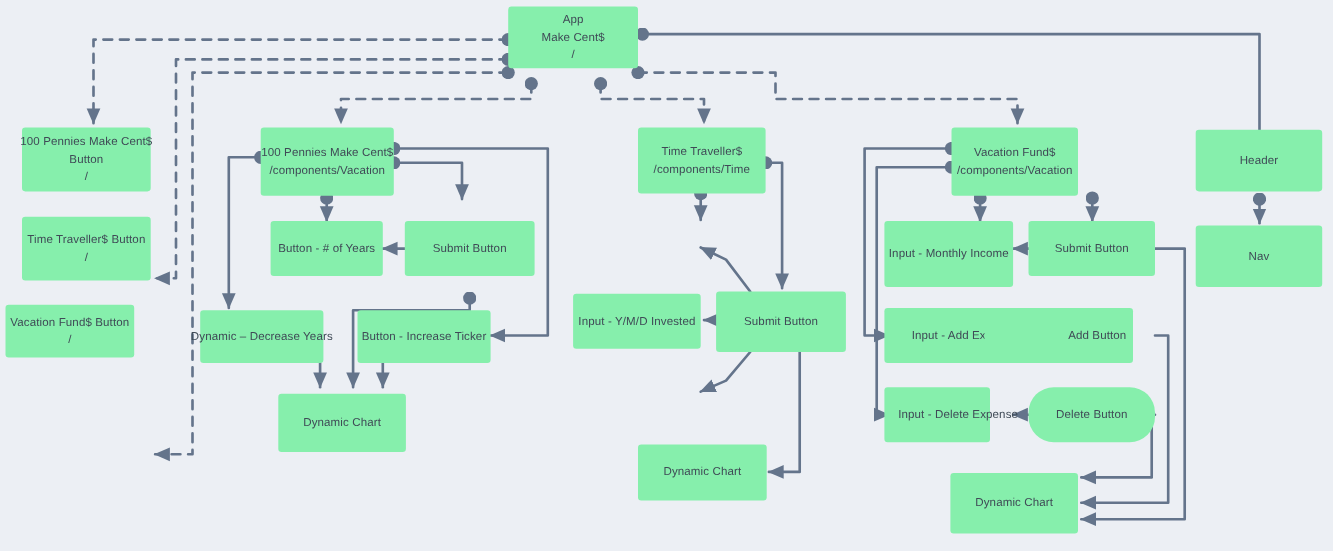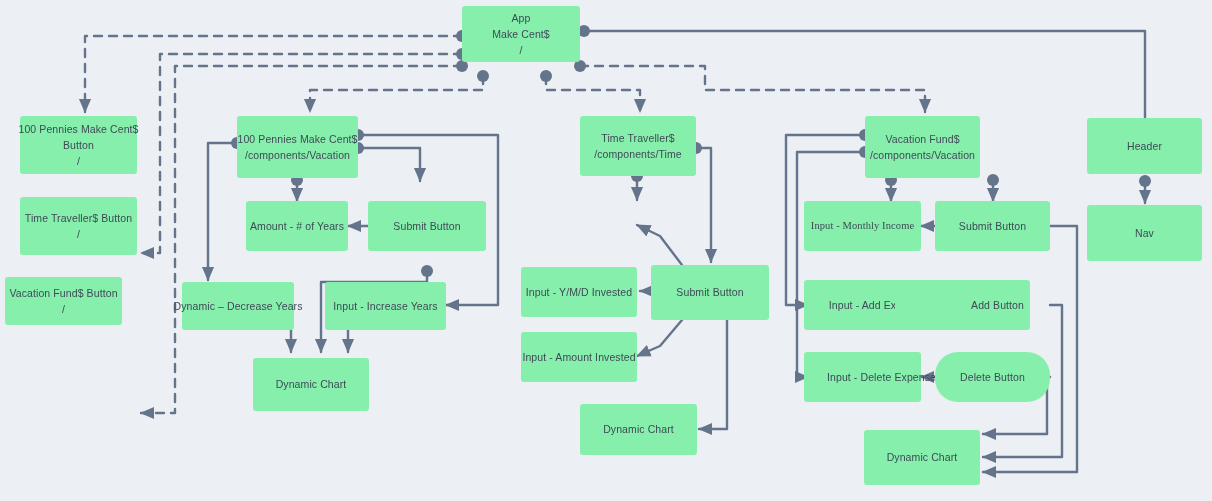--- a/index.html
+++ b/index.html
@@ -140,87 +140,84 @@
   </div>
 
   <div class="node" style="left:237px; top:116px; width:121px; height:62px;">
     <div>
       <span class="line">100 Pennies Make Cent$</span>
       <span class="line">/components/Vacation</span>
     </div>
   </div>
 
   <div class="node" style="left:246px; top:201px; width:102px; height:50px;">
-    <span class="line">Amount - # of Years</span>
+    <span class="line">Button - # of Years</span>
   </div>
 
   <div class="node" style="left:368px; top:201px; width:118px; height:50px;">
     <span class="line">Submit Button</span>
   </div>
 
   <div class="node" style="left:182px; top:282px; width:112px; height:48px;">
     <span class="line">Dynamic – Decrease Years</span>
   </div>
 
   <div class="node" style="left:325px; top:282px; width:121px; height:48px;">
-    <span class="line">Input - Increase Years</span>
+    <span class="line">Button - Increase Ticker</span>
   </div>
 
   <div class="node" style="left:253px; top:358px; width:116px; height:53px;">
     <span class="line">Dynamic Chart</span>
   </div>
 
   <div class="node" style="left:580px; top:116px; width:116px; height:60px;">
     <div>
       <span class="line">Time Traveller$</span>
       <span class="line">/components/Time</span>
     </div>
   </div>
 
 
   <div class="node" style="left:521px; top:267px; width:116px; height:50px;">
     <span class="line">Input - Y/M/D Invested</span>
   </div>
 
-  <div class="node" style="left:521px; top:332px; width:116px; height:50px;">
-    <span class="line">Input - Amount Invested</span>
-  </div>
 
   <div class="node" style="left:651px; top:265px; width:118px; height:55px;">
     <span class="line">Submit Button</span>
   </div>
 
   <div class="node" style="left:580px; top:404px; width:117px; height:51px;">
     <span class="line">Dynamic Chart</span>
   </div>
 
   <div class="node" style="left:865px; top:116px; width:115px; height:62px;">
     <div>
       <span class="line">Vacation Fund$</span>
       <span class="line">/components/Vacation</span>
     </div>
   </div>
 
-  <div class="node" style="left:804px; top:201px; width:117px; height:50px;font-family:Liberation Serif, serif;">
+  <div class="node" style="left:804px; top:201px; width:117px; height:60px;">
     <span class="line">Input - Monthly Income</span>
   </div>
 
   <div class="node" style="left:935px; top:201px; width:115px; height:50px;">
     <span class="line">Submit Button</span>
   </div>
 
   <div class="node" style="left:804px; top:280px; width:117px; height:50px;padding-left:35px;">
     <span class="line">Input - Add Expense</span>
   </div>
 
   <div class="node" style="left:895px; top:280px; width:135px; height:50px;justify-content:flex-end;">
     <span class="line">Add Button</span>
   </div>
 
-  <div class="node" style="left:804px; top:352px; width:117px; height:50px;padding-left:44px;">
+  <div class="node" style="left:804px; top:352px; width:96px; height:50px;padding-left:44px;">
     <span class="line">Input - Delete Expense</span>
   </div>
 
   <div class="node" style="left:935px; top:352px; width:115px; height:50px;border-radius:23px;">
     <span class="line">Delete Button</span>
   </div>
 
   <div class="node" style="left:864px; top:430px; width:116px; height:55px;">
     <span class="line">Dynamic Chart</span>
   </div>

